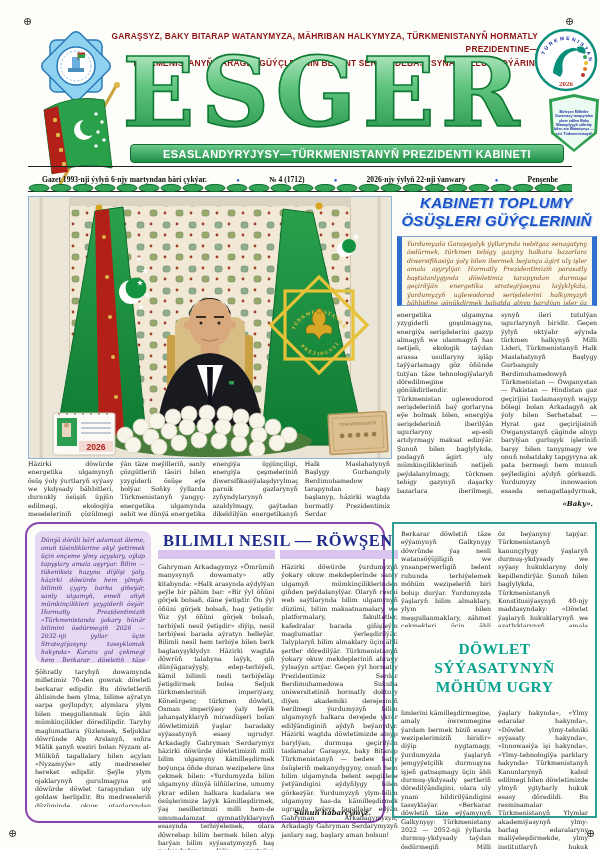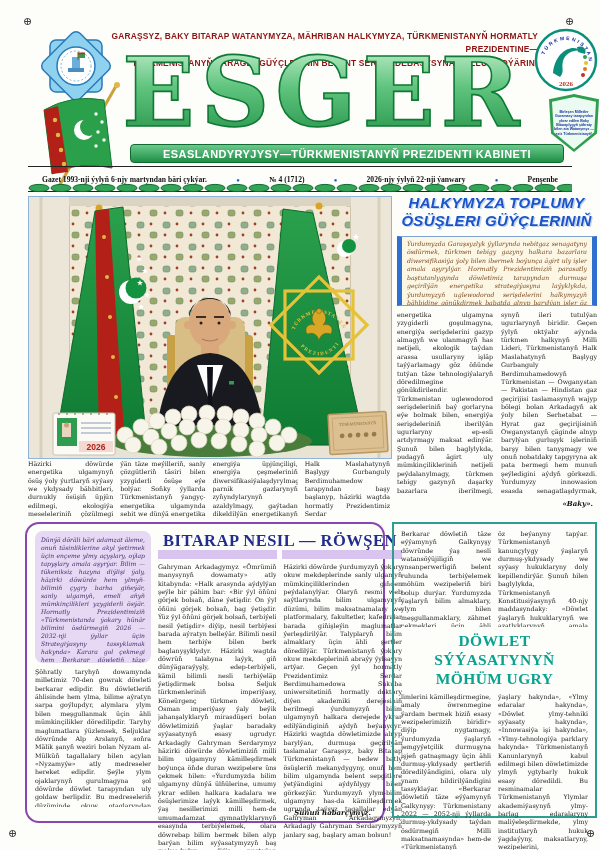--- a/index.html
+++ b/index.html
@@ -53,21 +53,21 @@
         color:#40306e;font:italic 6.05px/1.33 "DejaVu Serif",serif;text-align:justify;overflow:hidden;flex:none;}
   .edu-c1 .col{margin-top:5px;flex:1;}
   .edu-right{flex:1;display:flex;flex-direction:column;}
   .edu-h{display:flex;align-items:center;gap:5px;}
   .edu-h .bar{flex:1;height:9px;background:#d8c4ee;}
   .edu-h .t{color:#232d8f;font:bold 16.5px/19px "Liberation Serif",serif;letter-spacing:.5px;white-space:nowrap;}
   .edu-cols{display:flex;gap:7px;flex:1;margin-top:4px;}
   .edu-sig{position:absolute;right:12px;bottom:4px;font:bold italic 7px "DejaVu Serif",serif;color:#111;}
   
   .pol-box{position:absolute;left:392px;top:522px;width:205px;height:296px;box-sizing:border-box;
-        border:2.5px solid #2f9e92;padding:6px 7px;display:flex;flex-direction:column;}
+        border:2.5px solid #2f9e92;padding:6px 7px;display:flex;flex-direction:column;gap:8px;}
   .pol-cols{display:flex;gap:7px;}
   .pol-cols.top{height:97px;}
   .pol-cols.bot{flex:1;margin-top:3px;}
   .pol-h{text-align:center;color:#0aa390;font:bold 15.5px/19px "Liberation Serif",serif;
         letter-spacing:.4px;margin:4px 0 2px 0;}
 </style>
 </head>
 <body>
 
 <div id="page">
@@ -337,21 +337,21 @@
             <circle cx="321" cy="238" r="2.4"></circle>
             <circle cx="329" cy="238" r="2.4"></circle>
             <circle cx="337" cy="238" r="2.4"></circle>
             <circle cx="345" cy="238" r="2.4"></circle>
           </g>
       </g>
     </svg>
   </div>
 
   <div class="energy-title">
-    <div>HALKYMYZA TOPLUMY</div>
+    <div>KABINETI TOPLUMY</div>
     <div>ÖSÜŞLERI GÜÝÇLERINIŇ</div>
   </div>
   <div class="energy-lead">Ýurdumyzda Garaşsyzlyk ýyllarynda nebitgaz senagatyny ösdürmek, türkmen tebigy gazyny halkara bazarlara diwersifikasiýa ýoly bilen ibermek boýunça ägirt uly işler amala aşyrylýar. Hormatly Prezidentimiziň parasatly baştutanlygynda döwletimiz tarapyndan durmuşa geçirilýän energetika strategiýasyna laýyklykda, ýurdumyzyň uglewodorod serişdelerini halkymyzyň bähbidine gönükdirmek babatda alnyp barylýan işler öz oňyn netijesini berýär. Uglewodorod serişdeleriniň ägirt uly gorlaryna eýe bolan Türkmenistanyň ýangyç-energetika toplumynda halkara hyzmatdaşlyk işjeň, oýlanyşykly we maksada okgunly ýagdaýda ösdürilýär.</div>
   <div class="energy-cols">
     <div class="col">energetika ulgamyna yzygiderli goşulmagyna, energiýa serişdelerini gazyp almagyň we ulanmagyň has netijeli, ekologik taýdan arassa usullaryny işläp taýýarlamagy göz öňünde tutýan täze tehnologiýalaryň döredilmegine gönükdirilendir. Türkmenistan uglewodorod serişdeleriniň baý gorlaryna eýe bolmak bilen, energiýa serişdeleriniň iberilýän ugurlaryny ep-esli artdyrmagy maksat edinýär. Şunuň bilen baglylykda, pudagyň ägirt uly mümkinçilikleriniň netijeli peýdalanylmagy, türkmen tebigy gazynyň daşarky bazarlara iberilmegi, Watanymyzyň mundan beýläk-de gülläp ösmegi ugrunda täze infrastruktura taslamalarynyň durmuşa geçirilmegi, halkymyzyň abadan durmuşynyň üpjün edilmegi ýurdumyzyň energetika strategiýasynyň möhüm ugurlarynyň biri bolup durýar. Häzirki wagtda dünýä ykdysadyýetiniň ösüşi energiýanyň sarp edilişiniň artmagy bilen baglanyşyklydyr. Daşky gurşawa ýetirilýän zyýanyň öňüni alýan az çykdajyly energiýa serişdelerini öndürmäge bolan çemeleşme uly gyzyklanma eýe bolýar. Türkmenistan dünýä bileleşiginiň energetika howpsuzlygyny pugtalandyrmak arkaly sebit ýurtlary bilen hyzmatdaşlygy işjeň ösdürýär, dostlukly gatnaşyklaryň ösdürilmegi döwletimiziň energetika strategiýa-</div>
     <div class="col">synyň ileri tutulýan ugurlarynyň biridir. Geçen ýylyň oktýabr aýynda türkmen halkynyň Milli Lideri, Türkmenistanyň Halk Maslahatynyň Başlygy Gurbanguly Berdimuhamedowyň Türkmenistan — Owganystan — Pakistan — Hindistan gaz geçirijisi taslamasynyň wajyp bölegi bolan Arkadagyň ak ýoly bilen Serhetabat — Hyrat gaz geçirijisiniň Owganystanyň çäginde alnyp barylýan gurluşyk işleriniň barşy bilen tanyşmagy we onuň nobatdaky tapgyryna ak pata bermegi hem munuň şeýledigini aýdyň görkezdi. Ýurdumyzy innowasion esasda senagatlaşdyrmak, milli ykdysadyýetimizi sanlylaşdyrmak, importyň ornuny tutýan önümçilik ulgamynda wezipeleri çözmek, Watanymyzyň eksport kuwwatyny artdyrmak boýunça durmuşa geçirilýän strategiýada ýangyç-energetika toplumyna möhüm orun degişlidir. Türkmenistanda bu pudakda amala aşyrylýan iri taslamalar diňe bir ykdysady ähmiýete eýe bolman, eýsem, sebit we ählumumy energetika howpsuzlygyny pugtalandyrmakda hem möhüm wezipäni ýerine ýetirýär. Goý, nebitgaz senagatyny ösdürmekde, türkmen tebigy gazyny halkara bazarlara diwersifikasiýa ýoly bilen ibermekde ägirt uly işleri amala aşyrýan Gahryman Arkadagymyzyň, Arkadagly Gahryman Serdarymyzyň janlary sag, ömürleri uzak bolsun!</div>
   </div>
   <div class="energy-sig">«Baky».</div>
 
   <div class="strip">
@@ -362,21 +362,21 @@
   </div>
 
   <div class="edu-box">
     <div class="edu-c1">
       <div class="quote">Dünýä döräli bäri adamzat äleme, onuň täsinliklerine akyl ýetirmek üçin ençeme ylmy açyşlary, oýlap tapyşlary amala aşyrýar. Bilim — tükeniksiz hazyna diýlişi ýaly, häzirki döwürde hem ylmyň-bilimiň çygry barha giňeýär, sanly ulgamyň, emeli aňyň mümkinçilikleri yzygiderli ösýär. Hormatly Prezidentimiziň «Türkmenistanda ýokary hünär bilimini ösdürmegiň 2026 — 2032-nji ýyllar üçin Strategiýasyny tassyklamak hakynda» Karara gol çekmegi hem Berkarar döwletiň täze eýýamynyň Galkynyşy döwründe döwletimiziň bilim ulgamyny meýilnamalaýyn esasda kämilleşdirmek ugrunda durmuşa geçirilýän işleri doly aýdyňlygy bilen görkezýär.</div>
       <div class="col">Şöhratly taryhyň dowamynda milletimiz 70-den gowrak döwleti berkarar edipdir. Bu döwletleriň ählisinde hem ylma, bilime aýratyn sarpa goýlupdyr, alymlara ylym bilen meşgullanmak üçin ähli mümkinçilikler döredilipdir. Taryhy maglumatlara ýüzlensek, Seljuklar döwründe Alp Arslanyň, soňra Mälik şanyň weziri bolan Nyzam al-Mülküň tagallalary bilen açylan «Nyzamyýe» atly medreseler hereket edipdir. Şeýle ylym ojaklarynyň gurulmagyna şol döwürde döwlet tarapyndan uly goldaw berlipdir. Bu medreseleriň düzüminde okuw otaglaryndan başga, umumyýaşaýyş jaýy, kitaphana, dynç alyş otaglary, hammam, metjit, hassahana hem giripdir. Soltan Sanjaryň döwründe gülläp ösen Merw şäheriniň kitaphanalary hem uly meşhurlyk gazanypdyr. Köneürgenç şäheri hem ylmyň ojagy hasaplanylýandyr. Bu ýerde dünýä belli alymlar zähmet çekipdirler. Alymlaryň pikirine görä, orta asyrlarda Gürgençde Atsyz, Il Arslan, Soltan Tekeş ýaly ylma sarpa goýan hökümdarlaryň, Reşideddin Watwat, şyh Nejmeddin Kubra, ymam Şyhabeddin al Hywaky ýaly akyldarlaryň hem kitaphanalary bolupdyr. Kitaphanalar, esasan, metjitleriň düzüminde ýerleşipdir. Bu barada Gahryman Arkadagymyz «Türkmen medeniýeti» atly kitabynda: «Köneürgençde ylym-bilimiň ösüşine-de aýratyn ähmiýet berlip, bu ruhy-medeni ojak asly dünýä dolan akademiýalary, medreseleri, baý kitaphanalary bilen şöhratlanypdyr» diýip belleýär.</div>
     </div>
     <div class="edu-right">
       <div class="edu-h">
         <span class="bar"></span>
-        <span class="t">BITARAP NESIL — RÖWŞEN</span>
+        <span class="t">BILIMLI NESIL — RÖWŞEN</span>
         <span class="bar"></span>
       </div>
       <div class="edu-h">
         <span class="bar"></span>
         <span class="bar"></span>
       </div>
       <div class="edu-cols">
         <div class="col">Gahryman Arkadagymyz «Ömrümiň manysynyň dowamaty» atly kitabynda: «Halk arasynda aýdylýan şeýle bir pähim bar: «Bir ýyl öňüni görjek bolsaň, däne ýetişdir. On ýyl öňüni görjek bolsaň, bag ýetişdir. Ýüz ýyl öňüni görjek bolsaň, terbiýeli nesil ýetişdir» diýip, nesil terbiýesi barada aýratyn belleýär. Bilimli nesil hem terbiýe bilen berk baglanyşyklydyr. Häzirki wagtda döwrüň talabyna laýyk, giň dünýägaraýyşly, edep-terbiýeli, kämil bilimli nesli terbiýeläp ýetişdirmek bolsa Seljuk türkmenleriniň imperiýasy, Köneürgenç türkmen döwleti, Osman imperiýasy ýaly beýik jahanşalyklaryň mirasdüşeri bolan döwletimiziň ýaşlar baradaky syýasatynyň esasy ugrudyr. Arkadagly Gahryman Serdarymyz häzirki döwürde döwletimiziň milli bilim ulgamyny kämilleşdirmek boýunça öňde duran wezipelere üns çekmek bilen: «Ýurdumyzda bilim ulgamyny dünýä ülňülerine, umumy ykrar edilen halkara kadalara we ösüşlerimize laýyk kämilleşdirmek, ýaş nesillerimizi milli hem-de umumadamzat gymnatlyklarynyň esasynda terbiýelemek, olara döwrebap bilim bermek bilen alyp barýan bilim syýasatymyzyň baş maksadydyr» diýip nygtaýar. Ýurdumyzda Berkarar döwletiň täze eýýamynyň Galkynyşy döwründe milli bilim ulgamyny kämilleşdirmäge, berilýän bilimiň hilini ýokarlandyrmaga, şonuň netijesinde-de öz hünäriniň halkyny eýesi bolan ýaş nesilleri terbiýeläp ýetişdirmäge aýratyn üns berilýär.</div>
         <div class="col">Häzirki döwürde ýurdumyzyň ýokary okuw mekdeplerinde sanly ulgamyň mümkinçiliklerinden giňden peýdalanylýar. Olaryň resmi web saýtlarynda bilim ulgamynyň düzümi, bilim maksatnamalary we platformalary, fakultetler, kafedralar barada giňişleýin maglumatlar ýerleşdirilýär. Talyplaryň bilim almaklary üçin ähli şertler döredilýär. Türkmenistanyň ýokary okuw mekdepleriniň abraýy ýylsaýyn artýar. Geçen ýyl hormatly Prezidentimiz Serdar Berdimuhamedowa Sukuba uniwersitetiniň hormatly doktory diýen akademiki derejesiniň berilmegi ýurdumyzyň bilim ulgamynyň halkara derejede ykrar edilýändiginiň aýdyň beýanydyr. Häzirki wagtda döwletimizde alnyp barylýan, durmuşa geçirilýän taslamalar Garaşsyz, baky Bitarap Türkmenistanyň — bedew batly ösüşleriň mekanydygyny, onuň hem bilim ulgamynda belent sepgitlere ýetýändigini aýdyňlygy bilen görkezýär. Ýurdumyzyň ylym-bilim ulgamyny has-da kämilleşdirmek ugrunda taýsyz tagallalar edýän Gahryman Arkadagymyzyň, Arkadagly Gahryman Serdarymyzyň janlary sag, başlary aman bolsun!</div>
       </div>

